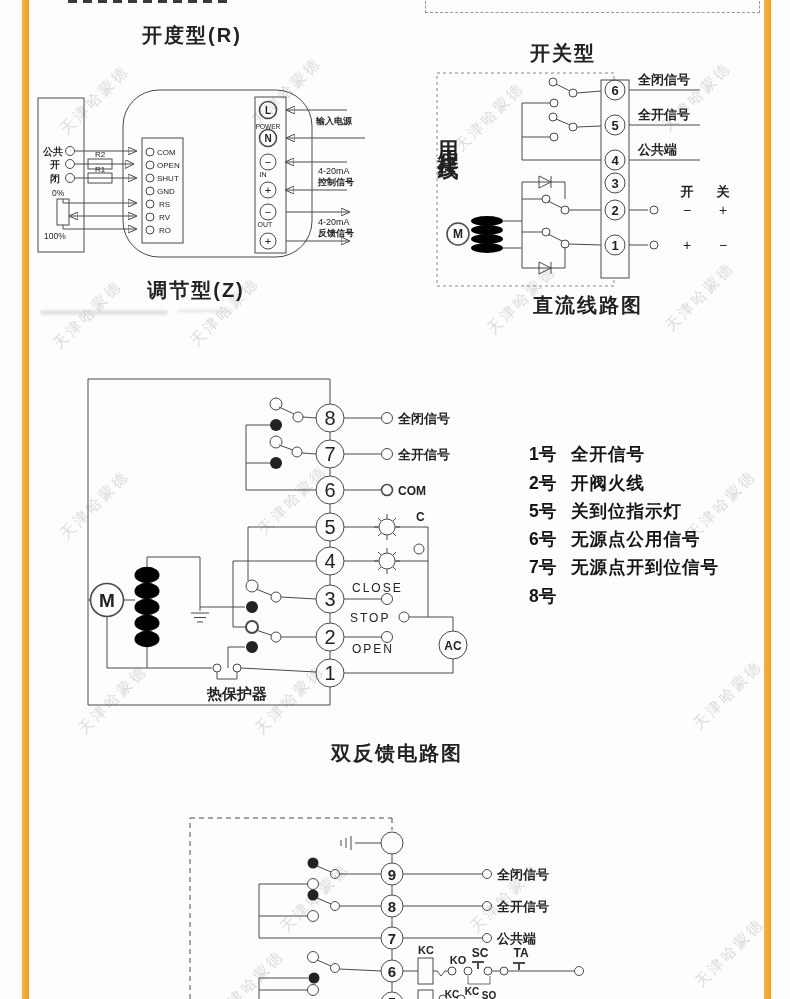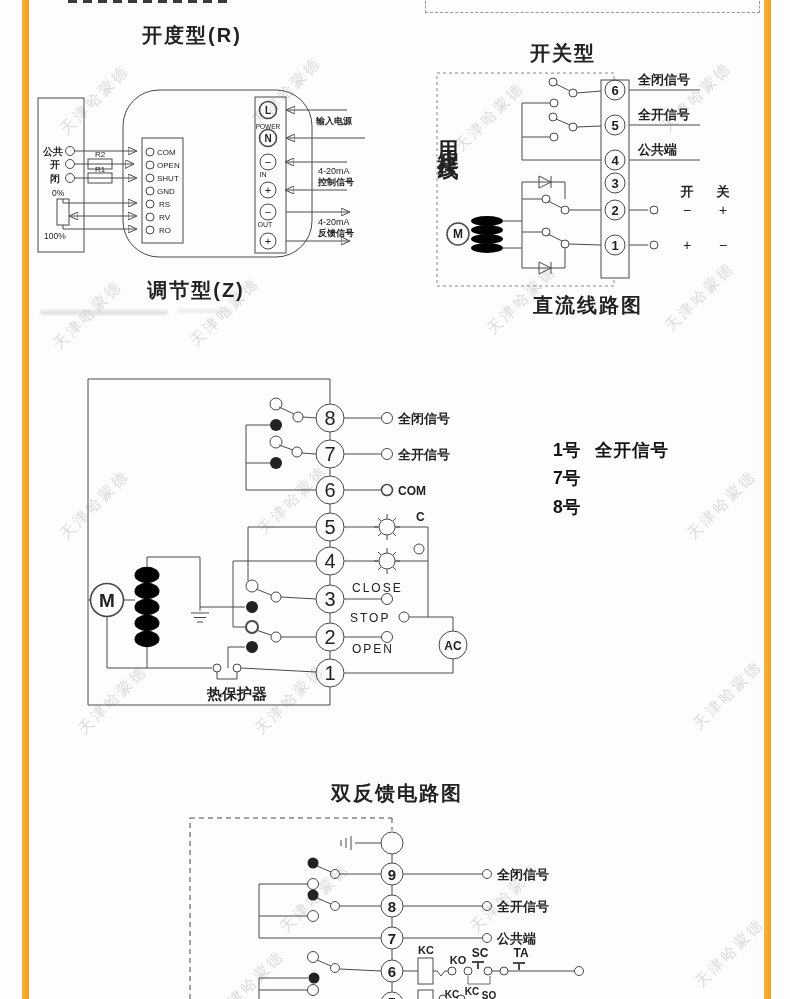--- a/index.html
+++ b/index.html
@@ -2,21 +2,21 @@
 <html><head>
 <meta charset="utf-8">
 <style>
   html,body{margin:0;padding:0;}
   body{font-family:"Liberation Sans","DejaVu Sans",sans-serif;}
   #canvas{position:relative;width:790px;height:999px;background:#fdfdfd;overflow:hidden;}
   .accent-bar{position:absolute;top:0;width:7px;height:999px;background:linear-gradient(90deg,#f8b23e,#f29f1d);}
   .title{position:absolute;font-weight:bold;color:#222;text-align:center;font-size:20px;letter-spacing:2px;white-space:nowrap;}
   .wm{position:absolute;color:#c3c3c3;opacity:.6;font-size:15px;letter-spacing:3px;transform:translate(-50%,-50%) rotate(-45deg);white-space:nowrap;pointer-events:none;}
   .legend{position:absolute;left:529px;top:438px;color:#141414;font-size:17.5px;font-weight:600;}
-  .legend .row{height:28.3px;display:flex;align-items:flex-start;margin-left:24px;}
+  .legend .row{height:28.3px;display:flex;align-items:flex-end;}
   .legend .num{width:42px;}
   .legend .desc{letter-spacing:1px;}
   .vtext{position:absolute;writing-mode:vertical-rl;text-orientation:upright;font-size:21px;font-weight:bold;color:#222;letter-spacing:6px;}
   svg{position:absolute;overflow:visible;}
   svg text{font-family:"Liberation Sans","DejaVu Sans",sans-serif;fill:#222;}
   .cjk{font-weight:600;}
   line,path,rect.box,circle.t,polyline{stroke:#4a4a4a;fill:none;}
   .remnant{position:absolute;left:68px;top:0;width:165px;height:3px;
     background:repeating-linear-gradient(90deg,#3a3a3a 0 9px,transparent 9px 15px);}
   .dash-remnant{position:absolute;left:425px;top:-8px;width:333px;height:20px;
@@ -52,21 +52,21 @@
   <span class="wm" style="left:728px;top:695px">天津哈蒙德</span>
   <span class="wm" style="left:315px;top:898px">天津哈蒙德</span>
   <span class="wm" style="left:505px;top:898px">天津哈蒙德</span>
   <span class="wm" style="left:730px;top:953px">天津哈蒙德</span>
   <span class="wm" style="left:250px;top:985px">天津哈蒙德</span>
 
   <div class="title" style="left:92px;top:22px;width:200px">开度型(R)</div>
   <div class="title" style="left:463px;top:40px;width:200px">开关型</div>
   <div class="title" style="left:96px;top:277px;width:200px">调节型(Z)</div>
   <div class="title" style="left:488px;top:292px;width:200px">直流线路图</div>
-  <div class="title" style="left:297px;top:780px;width:200px">双反馈电路图</div>
+  <div class="title" style="left:297px;top:740px;width:200px">双反馈电路图</div>
 
   <div class="vtext" style="left:434px;top:124px">用户接线</div>
 
   <svg style="left:30px;top:85px" width="440" height="185" viewBox="30 85 440 185">
     <defs>
       <marker id="arrF" markerWidth="9" markerHeight="8" refX="8" refY="4" orient="auto" markerUnits="userSpaceOnUse">
         <path d="M0,0 L9,4 L0,8 z" fill="#4a4a4a" stroke="none"></path>
       </marker>
       <marker id="arrFs" markerWidth="9" markerHeight="8" refX="8" refY="4" orient="auto-start-reverse" markerUnits="userSpaceOnUse">
         <path d="M0,0 L9,4 L0,8 z" fill="#4a4a4a" stroke="none"></path>
@@ -405,21 +405,34 @@
       <text x="237" y="699" font-size="15" class="cjk" text-anchor="middle">热保护器</text>
     </g>
   </svg>
 
   <div class="legend">
     <div class="row">
         <span class="num">1号</span>
         <span class="desc">全开信号</span>
       </div>
     <div class="row">
+        <span class="num">2号</span>
+        <span class="desc">开阀火线</span>
+      </div>
+    <div class="row">
+        <span class="num">5号</span>
+        <span class="desc">关到位指示灯</span>
+      </div>
+    <div class="row">
+        <span class="num">6号</span>
+        <span class="desc">无源点公用信号</span>
+      </div>
+    <div class="row">
         <span class="num">7号</span>
+        <span class="desc">无源点开到位信号</span>
       </div>
     <div class="row">
         <span class="num">8号</span>
       </div>
   </div>
 
   <svg style="left:185px;top:812px" width="410" height="187" viewBox="185 812 410 187">
     <g stroke-dasharray="5 4">
       <line x1="190" y1="999" x2="190" y2="818"></line>
       <line x1="190" y1="818" x2="392" y2="818"></line>

